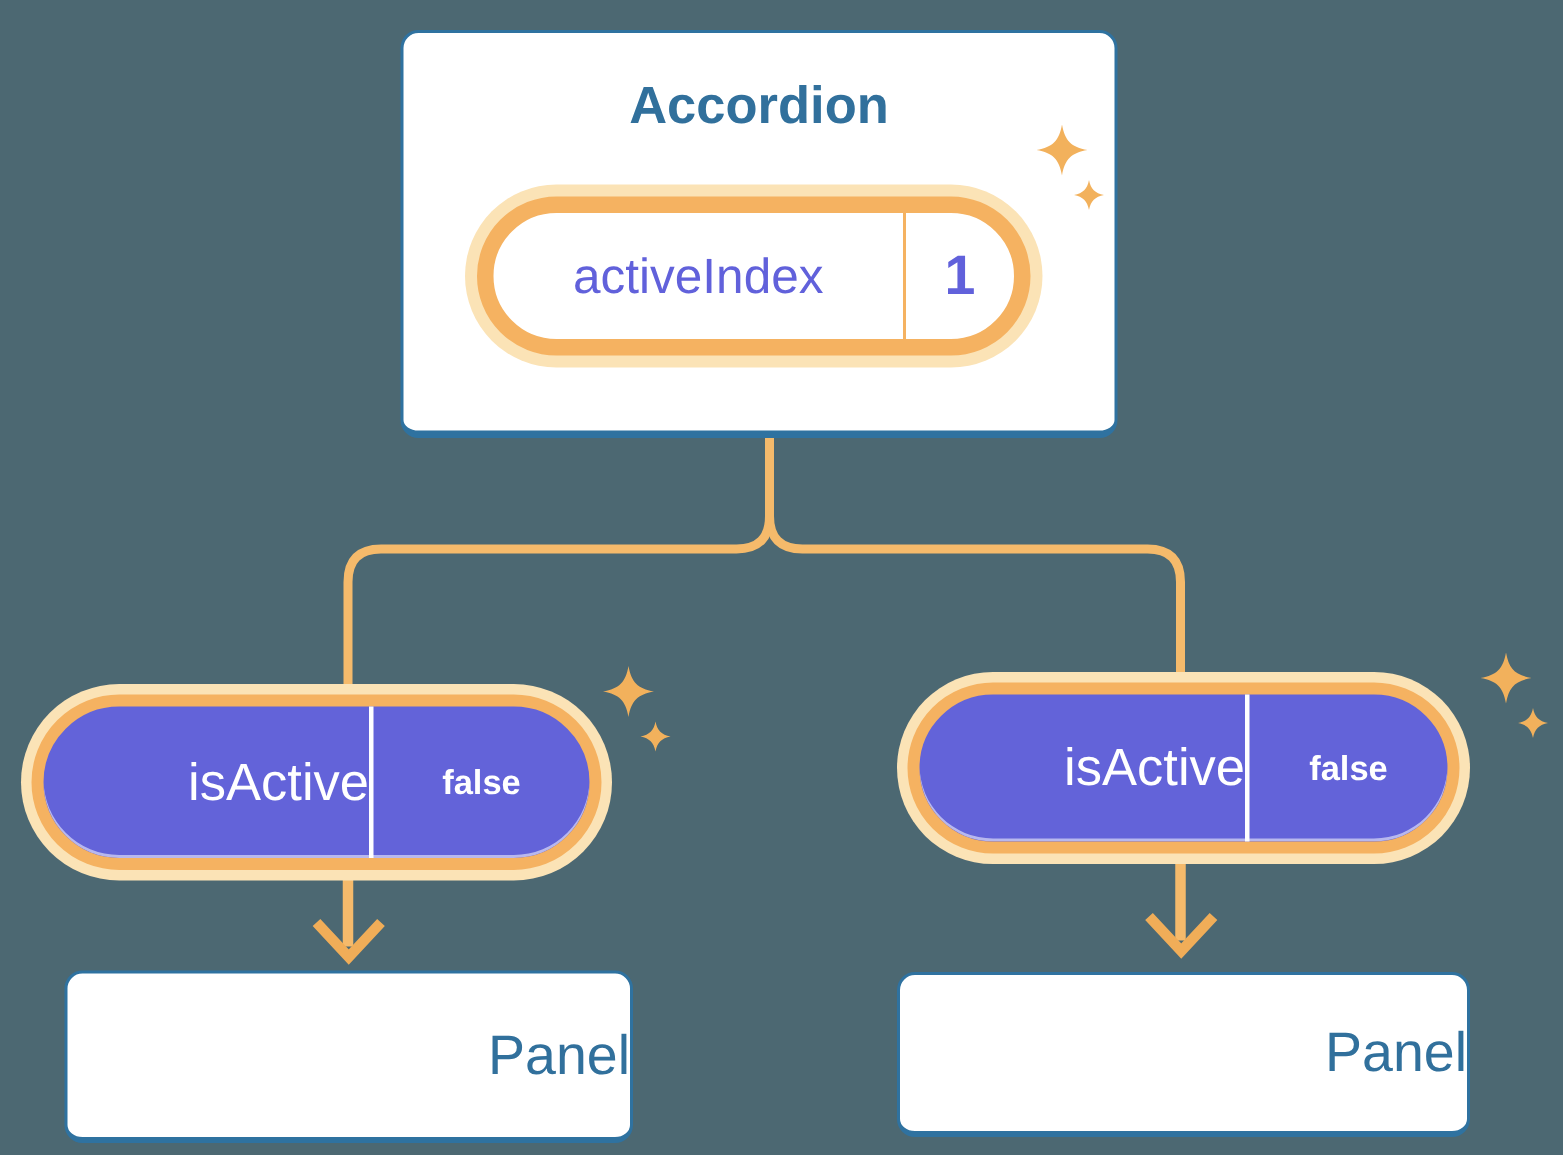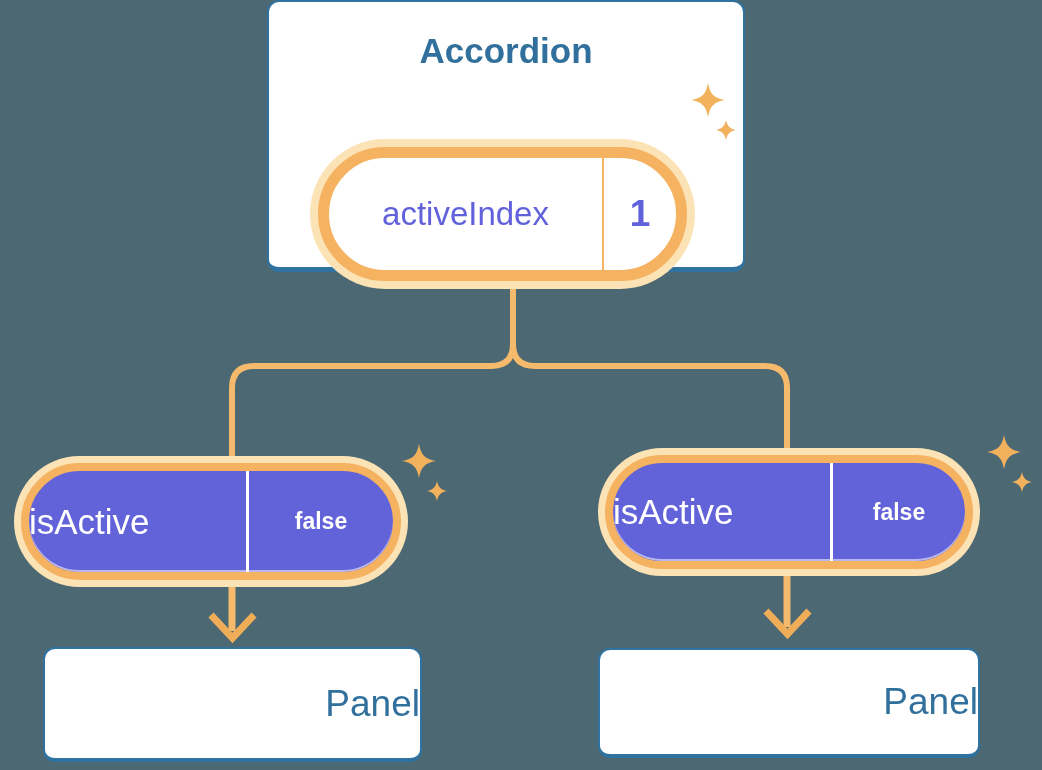--- a/index.html
+++ b/index.html
@@ -28,21 +28,21 @@
   .shaft{stroke:var(--connector,#F5BA6B);stroke-width:7;fill:none;}
   .chev{stroke:var(--arrow,#F0AD58);stroke-width:7;fill:none;stroke-linejoin:miter;}
 
   .card{
     position:absolute;z-index:2;
     background:#fff;
     border:2px solid var(--card-border,#2F72A0);
     border-bottom-width:5px;
     border-radius:12px;
   }
-  .accordion{left:267px;top:0;width:478px;height:272px;}
+  .accordion{left:267px;top:20px;width:478px;height:272px;}
   .card-title{
     margin-top:29px;text-align:center;
     font-size:35px;font-weight:600;color:var(--heading,#31709C);
   }
 
   .panel{
     display:flex;align-items:center;justify-content:flex-end;
     border-bottom-width:4px;
   }
   .panel-left{left:43px;top:647px;width:379px;height:115px;}
@@ -52,21 +52,21 @@
   .pill-glow{
     position:absolute;z-index:2;
     background:var(--orange-glow,#FBE3B6);
     border-radius:999px;
   }
   .ring{
     width:100%;height:100%;
     border-radius:999px;
     display:flex;align-items:center;
   }
-  .state-pill{left:41px;top:101px;width:385px;height:150px;padding:8px;margin-top:36px;}
+  .state-pill{left:41px;top:101px;width:385px;height:122px;padding:8px;}
   .state-ring{
     border:11px solid var(--orange-ring,#F5B261);
     background:#fff;
   }
   .state-label{
     width:273px;text-align:center;
     font-size:33px;font-weight:500;color:var(--purple-text,#6161DB);
   }
   .divider-orange{width:2px;align-self:stretch;background:var(--orange-ring,#F5B261);}
   .state-value{
@@ -76,21 +76,21 @@
 
   .prop-pill{padding:7px;}
   .prop-pill-left{left:14px;top:456px;width:394px;height:131px;}
   .prop-pill-right{left:598px;top:448px;width:382px;height:128px;}
   .prop-ring{
     border:8px solid var(--orange-ring,#F5B261);
     background:var(--pill-purple,#6363D9);
     box-shadow:inset 0 -2px 0 rgba(255,255,255,.55);
   }
   .prop-label{
-    width:217px;text-align:left;
+    width:217px;text-align:right;
     font-size:35px;font-weight:400;color:#fff;
   }
   .divider-white{width:3px;align-self:stretch;background:#fff;}
   .prop-value{
     flex:1;text-align:center;
     font-size:23px;font-weight:700;color:#fff;
   }
 
   .sparkles{position:absolute;z-index:3;width:64px;height:80px;pointer-events:none;}
   .sparkles path{fill:var(--sparkle,#F2B15C);}

